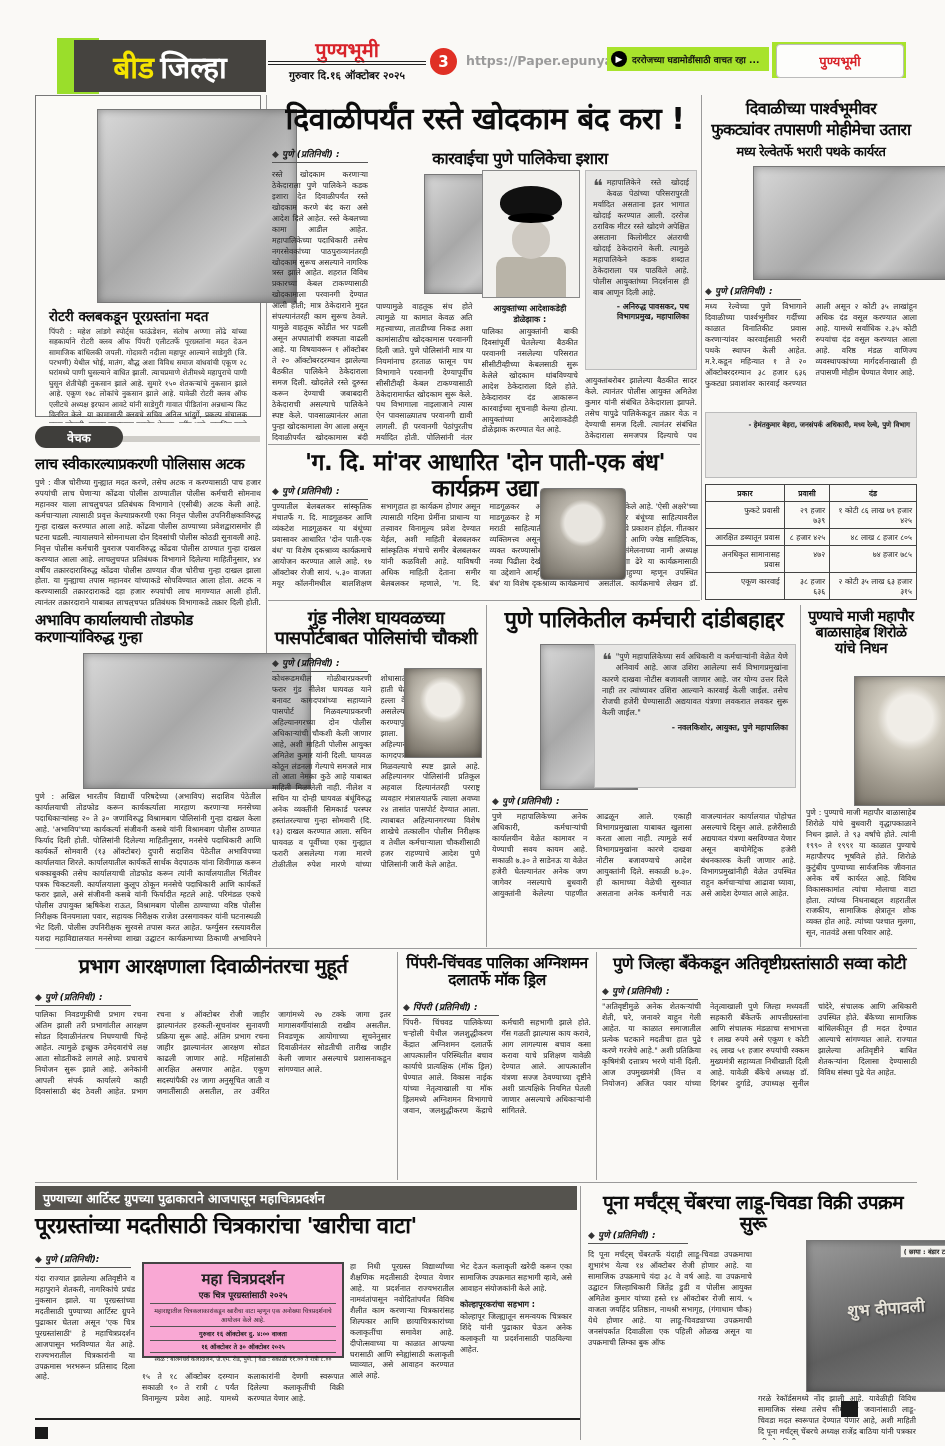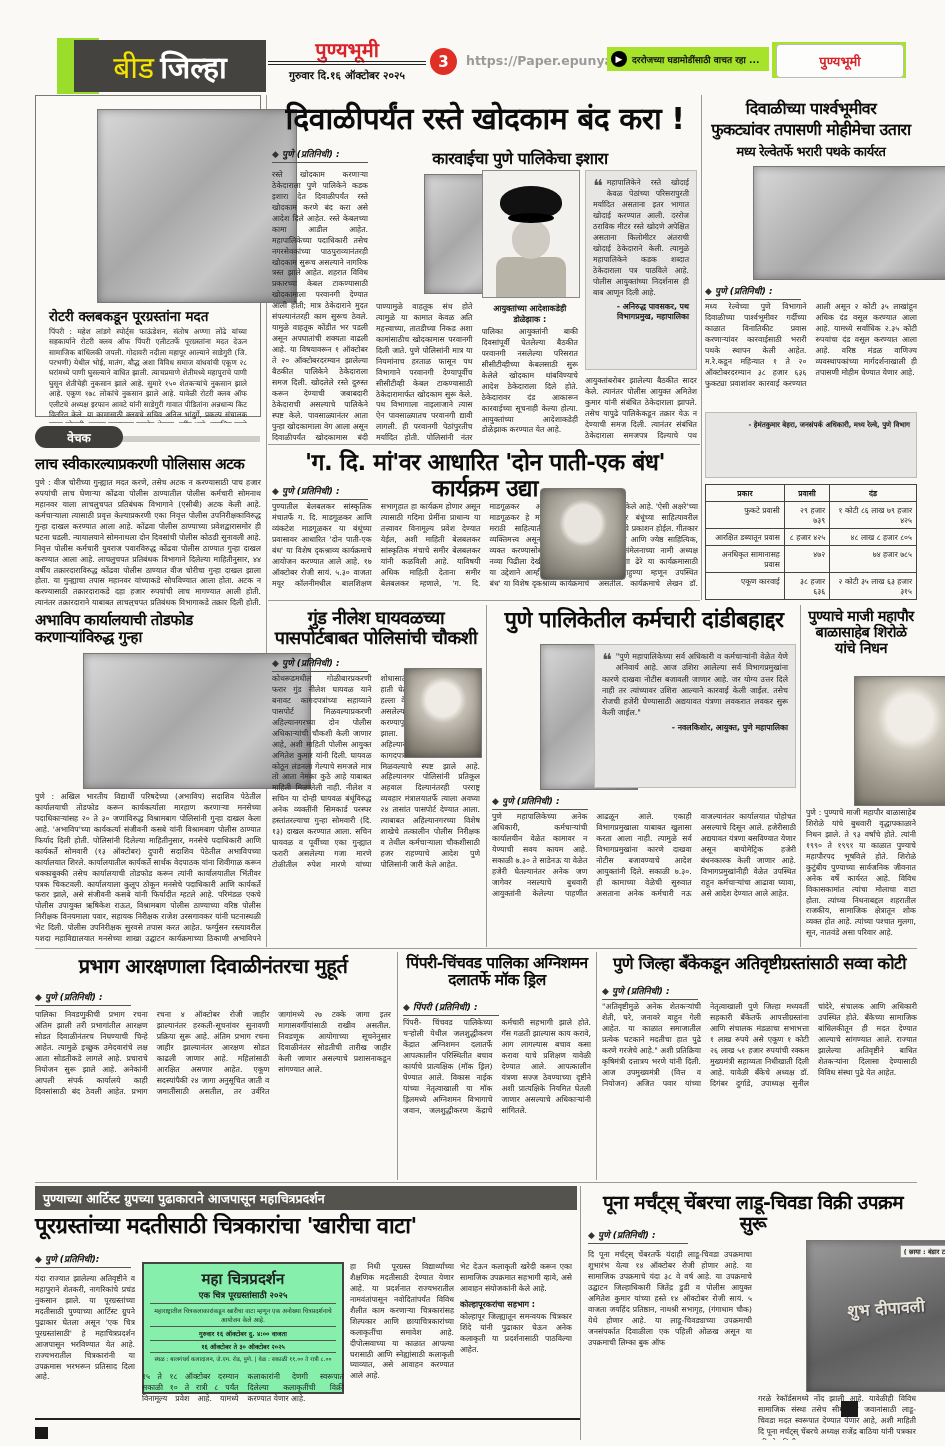--- a/index.html
+++ b/index.html
@@ -31,21 +31,21 @@
   .cap-body{position:absolute;left:14%;top:68%;width:72%;height:32%;background:#b9b4a8;border-radius:10px 10px 0 0;}
 </style>
 </head>
 <body>
 
 <div class="page">
 
   <div class="abs" style="left:0;top:0;width:945px;height:92px;">
     <div class="abs" style="left:57px;top:38px;width:42px;height:56px;background:#9ade2b;"></div>
     <div class="abs" style="left:74px;top:40px;width:192px;height:52px;background:#45433f;display:flex;align-items:center;justify-content:center;gap:6px;">
-      <span style="color:#f5e400;font-weight:normal;font-size:30px;">बीड</span>
+      <span style="color:#f5e400;font-weight:bold;font-size:30px;">बीड</span>
       <span style="color:#ffffff;font-weight:bold;font-size:30px;">जिल्हा</span>
     </div>
     <div class="abs" style="left:272px;top:36px;width:150px;text-align:center;color:#d8232a;font-weight:bold;font-size:20px;">पुण्यभूमी</div>
     <div class="abs" style="left:268px;top:61px;width:158px;border-top:1.5px solid #222;"></div>
     <div class="abs" style="left:268px;top:64px;width:158px;border-top:1px solid #222;"></div>
     <div class="abs" style="left:266px;top:68px;width:162px;text-align:center;font-weight:bold;font-size:10.5px;color:#111;">गुरुवार दि.१६ ऑक्टोबर २०२५</div>
     <div class="abs" style="left:430px;top:48px;width:27px;height:27px;background:#e03025;border-radius:50%;display:flex;align-items:center;justify-content:center;">
       <span style="color:#fff;font-weight:bold;font-size:15px;">3</span>
     </div>
     <div class="abs" style="left:466px;top:53px;font-weight:bold;font-size:12.5px;color:#9b9b9b;">https://Paper.epunyabhumi.in</div>
@@ -192,21 +192,21 @@
 
   <div class="abs hline" style="left:35px;top:1182px;width:882px;"></div>
 
   <div class="abs headline" style="left:35px;top:1214px;width:542px;font-size:22px;text-align:left;">पूरग्रस्तांच्या मदतीसाठी चित्रकारांचा 'खारीचा वाटा'</div>
   <div class="abs" style="left:35px;top:1186px;width:542px;height:24px;background:#55534e;display:flex;align-items:center;padding-left:8px;box-sizing:border-box;">
     <span style="color:#fff;font-weight:bold;font-size:12.5px;">पुण्याच्या आर्टिस्ट ग्रुपच्या पुढाकाराने आजपासून महाचित्रप्रदर्शन</span>
   </div>
   <div class="abs byline" style="left:35px;top:1252px;width:96px;">पुणे (प्रतिनिधी):</div>
   <div class="abs bodytxt" style="left:35px;top:1274px;width:100px;height:166px;">यंदा राज्यात झालेल्या अतिवृष्टीने व महापुराने शेतकरी, नागरिकांचे प्रचंड नुकसान झाले. या पूरग्रस्तांच्या मदतीसाठी पुण्याच्या आर्टिस्ट ग्रुपने पुढाकार घेतला असून 'एक चित्र पूरग्रस्तांसाठी' हे महाचित्रप्रदर्शन आजपासून भरविण्यात येत आहे. राज्यभरातील चित्रकारांनी या उपक्रमास भरभरून प्रतिसाद दिला आहे.</div>
 
-  <div class="abs" style="left:142px;top:1262px;width:202px;height:132px;border:2px solid #444;box-sizing:border-box;padding:4px 6px;text-align:center;background:#86efac;">
+  <div class="abs" style="left:142px;top:1262px;width:202px;height:96px;border:2px solid #444;box-sizing:border-box;padding:4px 6px;text-align:center;background:#f9a8d4;">
     <div style="font-weight:bold;font-size:15px;color:#222;">महा चित्रप्रदर्शन</div>
     <div style="font-weight:bold;font-size:8.5px;margin-top:1px;">एक चित्र पूरग्रस्तांसाठी २०२५</div>
     <div style="font-size:6.2px;margin-top:3px;border-top:1px solid #555;border-bottom:1px solid #555;padding:2px 0;">महाराष्ट्रातील चित्रकलाकारांकडून खारीचा वाटा म्हणून एक अनोख्या चित्रप्रदर्शनाचे आयोजन केले आहे.</div>
     <div style="font-size:6.4px;font-weight:bold;margin-top:2px;">गुरुवार १६ ऑक्टोबर दु. ४:०० वाजता</div>
     <div style="font-size:6.4px;font-weight:bold;border-top:1px solid #555;border-bottom:1px solid #555;padding:1px 0;margin-top:2px;">१६ ऑक्टोबर ते ३० ऑक्टोबर २०२५</div>
     <div style="font-size:5.8px;margin-top:2px;">स्थळ : बालगंधर्व कलादालन, जे.एम. रोड, पुणे. | वेळ : सकाळी ११.०० ते रात्री ८.००</div>
   </div>
   <div class="abs bodytxt cols2" style="left:142px;top:1372px;width:202px;height:68px;">१५ ते १८ ऑक्टोबर दरम्यान सकाळी १० ते रात्री ८ पर्यंत विनामूल्य प्रवेश आहे. यामध्ये कलाकारांनी देणगी स्वरूपात दिलेल्या कलाकृतींची विक्री करण्यात येणार आहे.</div>
 
   <div class="abs bodytxt" style="left:350px;top:1262px;width:104px;height:178px;">हा निधी पूरग्रस्त विद्यार्थ्यांच्या शैक्षणिक मदतीसाठी देण्यात येणार आहे. या प्रदर्शनात राज्यभरातील नामवंतांपासून नवोदितांपर्यंत विविध शैलीत काम करणाऱ्या चित्रकारांसह शिल्पकार आणि छायाचित्रकारांच्या कलाकृतींचा समावेश आहे. दीपोत्सवाच्या या काळात आपल्या घरासाठी आणि स्नेह्यांसाठी कलाकृती घ्याव्यात, असे आवाहन करण्यात आले आहे.</div>

